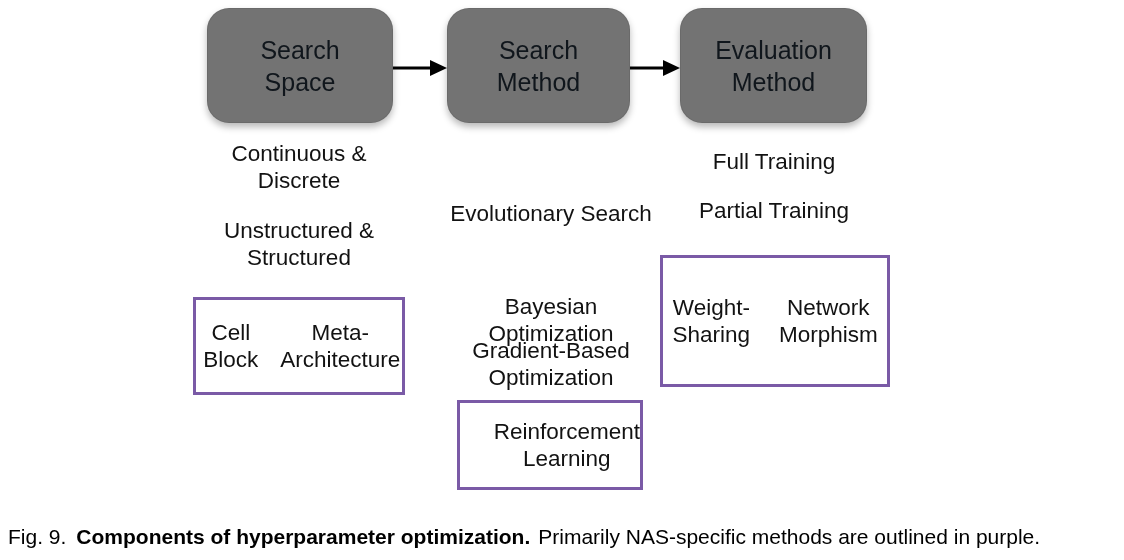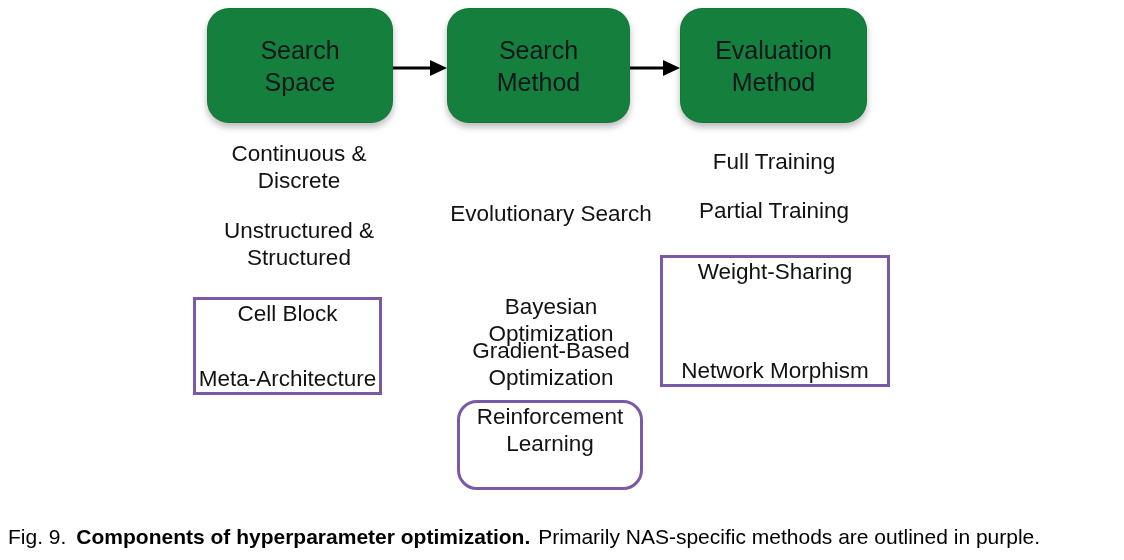--- a/index.html
+++ b/index.html
@@ -10,21 +10,21 @@
     position: relative;
     width: 1124px;
     height: 560px;
     background: #ffffff;
     overflow: hidden;
   }
 
   
   .bluebox {
     position: absolute;
-    background: #15803d;
+    background: #737373;
     border-radius: 22px;
     color: #10161c;
     display: flex;
     align-items: center;
     justify-content: center;
     text-align: center;
     font-size: 25px;
     line-height: 32px;
     white-space: pre-line;
     box-shadow: 0 4px 7px rgba(0,0,0,0.28), inset 0 0 0 1px rgba(0,0,0,0.07);
@@ -58,30 +58,30 @@
   .i-grad   { top: 337px; }
   .i-full   { top: 148px; }
   .i-part   { top: 197px; }
 
   
   .pbox {
     position: absolute;
     border: 3px solid #7a5aa6;
     background: #ffffff;
     display: flex;
-    flex-direction: column;
+    flex-direction: row;
     align-items: center;
-    justify-content: space-between;
+    justify-content: flex-end;
     text-align: center;
     font-size: 22.5px;
     line-height: 27px;
     color: #121212;
   }
-  .p1 { left: 193px; top: 297px; width: 189px; height: 98px;  gap: 13px; }
-  .p2 { left: 457px; top: 400px; width: 186px; height: 90px; border-radius: 20px; }
+  .p1 { left: 193px; top: 297px; width: 212px; height: 98px;  gap: 13px; }
+  .p2 { left: 457px; top: 400px; width: 186px; height: 90px; }
   .p3 { left: 660px; top: 255px; width: 230px; height: 132px; gap: 10px; }
   .pline { white-space: pre-line; }
 
   
   .caption {
     position: absolute;
     left: 8px;
     top: 522px;
     width: 1112px;
     font-size: 21px;

